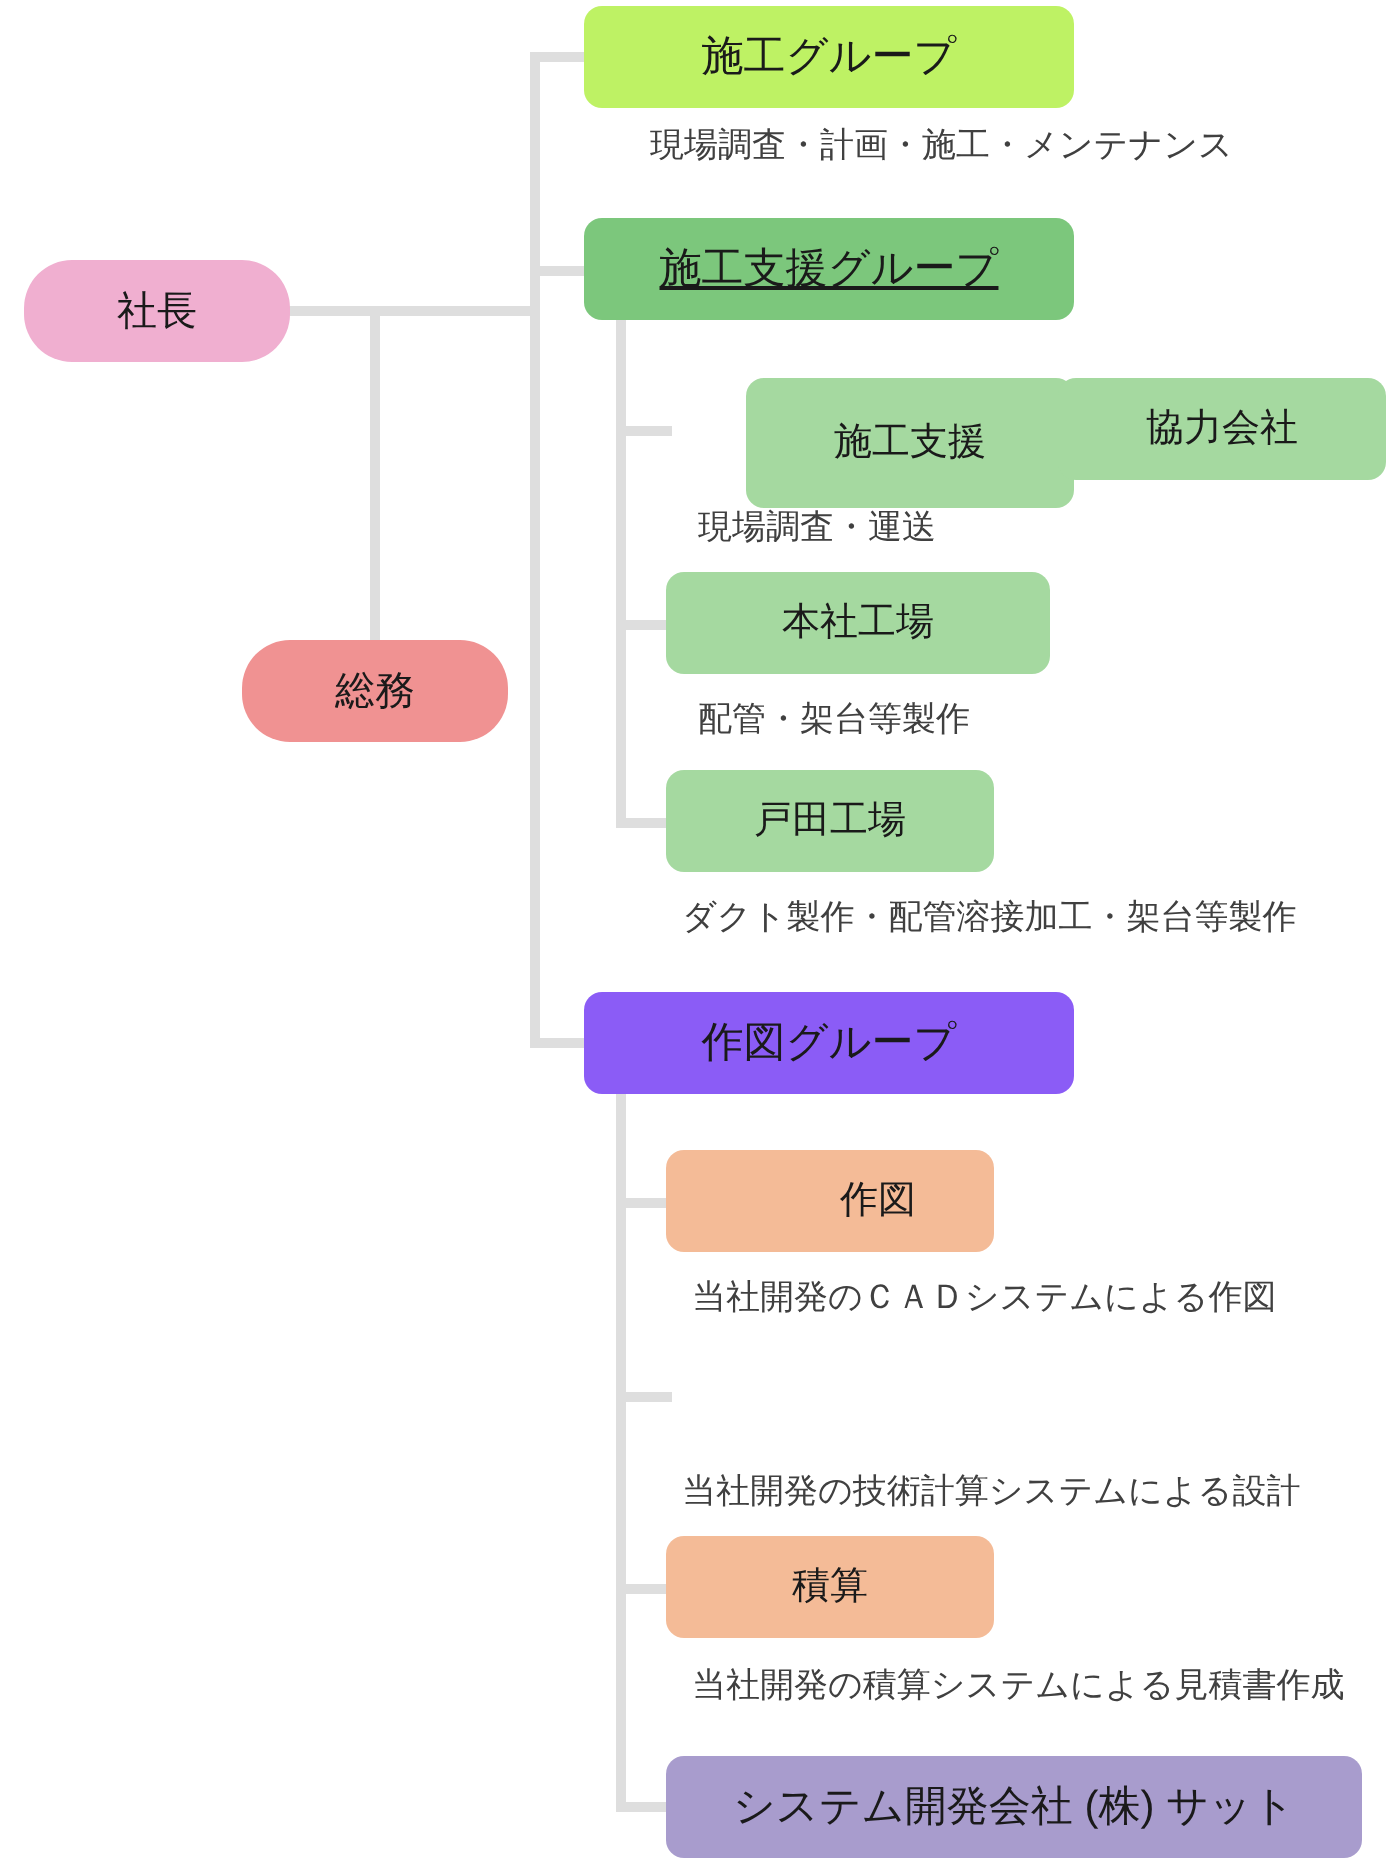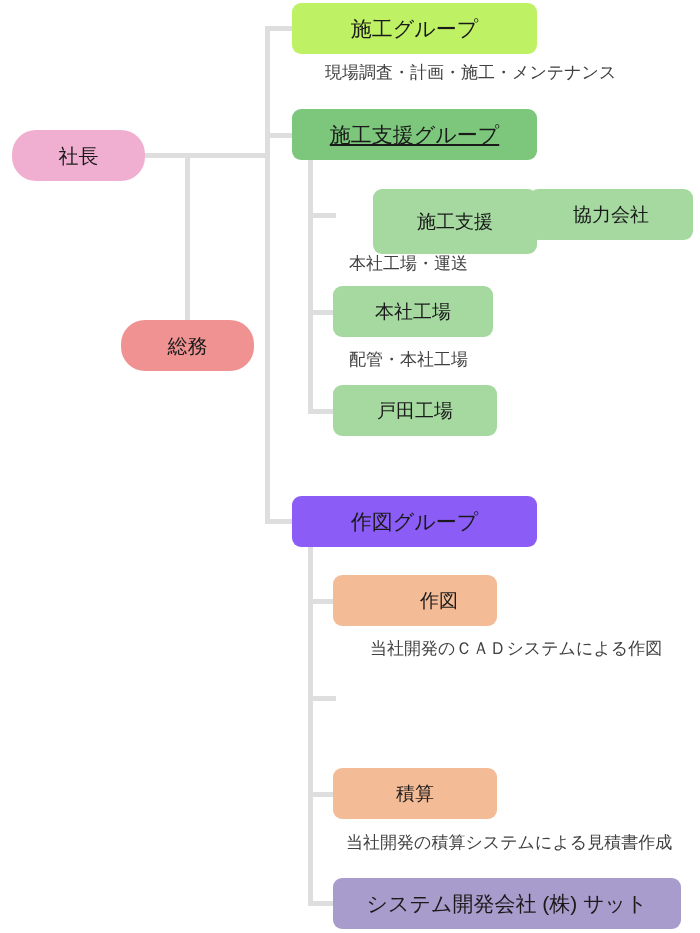--- a/index.html
+++ b/index.html
@@ -91,38 +91,40 @@
   <div class="node root c-salmon" style="left:121px;top:320px;width:133px;height:51px;text-align:right;">総務</div>
 
   <div class="node lvl1 c-blue" style="left:292px;top:3px;width:245px;height:51px;">施工グループ</div>
 
   <div class="node lvl1 c-green" style="left:292px;top:109px;width:245px;height:51px;text-decoration:underline;">施工支援グループ</div>
 
   <div class="node lvl2 c-lgreen" style="left:333px;top:189px;width:164px;height:65px;margin-left:40px;">施工支援</div>
 
   <div class="node lvl2 c-lgreen" style="left:529px;top:189px;width:164px;height:51px;">協力会社</div>
 
-  <div class="node lvl2 c-lgreen" style="left:333px;top:286px;width:160px;height:51px;">本社工場</div>
+  <div class="node lvl2 c-lgreen" style="left:333px;top:286px;width:192px;height:51px;">本社工場</div>
 
   <div class="node lvl2 c-lgreen" style="left:333px;top:385px;width:164px;height:51px;">戸田工場</div>
 
   <div class="node lvl1 c-orange" style="left:292px;top:496px;width:245px;height:51px;">作図グループ</div>
 
   <div class="node lvl2 c-lorange" style="left:333px;top:575px;width:164px;height:51px;padding-left:48px;">作図</div>
 
 
   <div class="node lvl2 c-lorange" style="left:333px;top:768px;width:164px;height:51px;">積算</div>
 
   <div class="node wide c-purple" style="left:333px;top:878px;width:348px;height:51px;">システム開発会社 (株) サット</div>
 
   <div class="caption" style="left:325px;top:64px;">現場調査・計画・施工・メンテナンス</div>
 
-  <div class="caption" style="left:349px;top:255px;">本社工場・運送</div>
+  <div class="caption" style="left:349px;top:255px;">現場調査・運送</div>
 
-  <div class="caption" style="left:349px;top:351px;">配管・本社工場</div>
+  <div class="caption" style="left:349px;top:351px;">配管・架台等製作</div>
 
+  <div class="caption" style="left:341px;top:450px;">ダクト製作・配管溶接加工・架台等製作</div>
 
-  <div class="caption" style="left:346px;top:640px;margin-left:24px;">当社開発のＣＡＤシステムによる作図</div>
+  <div class="caption" style="left:346px;top:640px;">当社開発のＣＡＤシステムによる作図</div>
 
+  <div class="caption" style="left:341px;top:737px;">当社開発の技術計算システムによる設計</div>
 
   <div class="caption" style="left:346px;top:834px;">当社開発の積算システムによる見積書作成</div>
 
 </div>
 
 </body></html>

